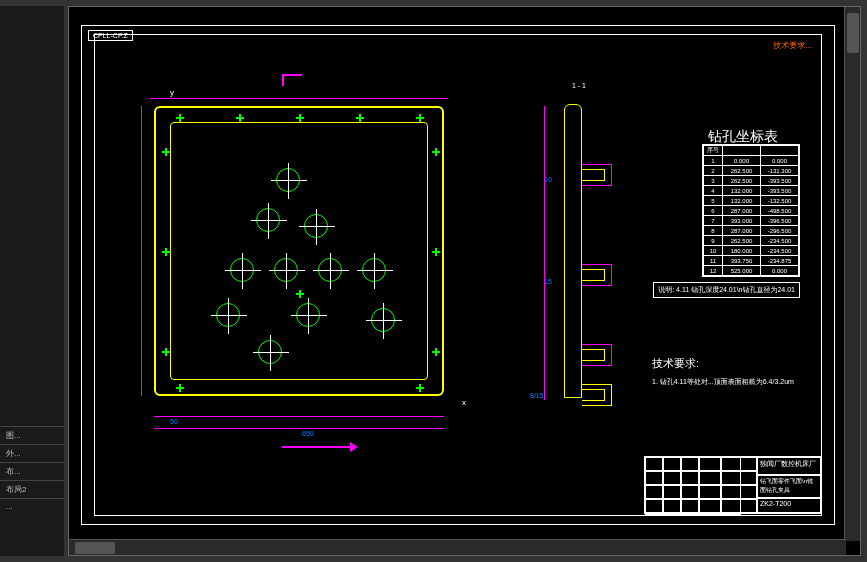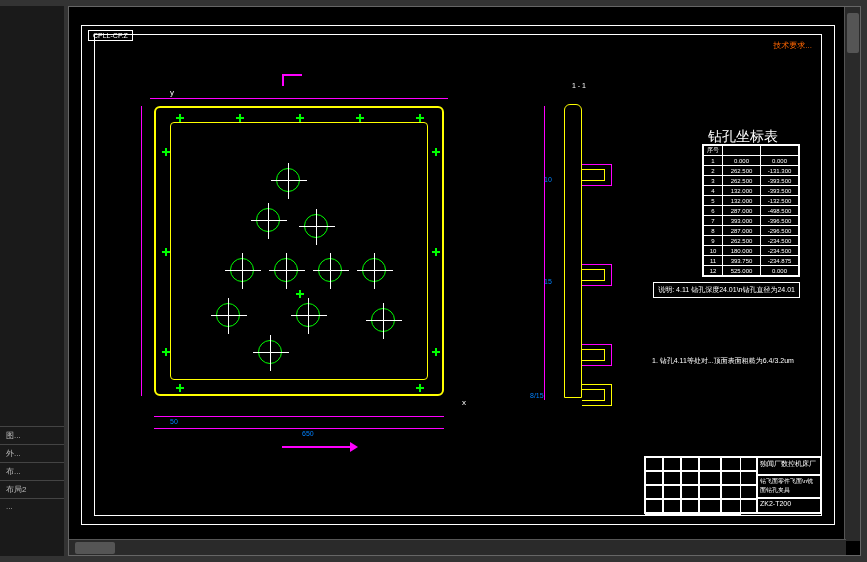--- a/index.html
+++ b/index.html
@@ -355,20 +355,21 @@
               <td>12</td>
               <td>525.000</td>
               <td>0.000</td>
             </tr>
       </tbody>
         </table>
     </div>
     <div class="coord-note">说明: 4.11 钻孔深度24.01\n钻孔直径为24.01</div>
 
     <div class="tech-req">
+      <div class="tech-req-title">技术要求:</div>
       <div class="tech-req-text">1. 钻孔4.11等处对...顶面表面粗糙为6.4/3.2um</div>
     </div>
 
     <div class="title-block">
       <div class="tb-row" style="left:0;top:0;right:64px;height:14px"></div>
       <div class="tb-row" style="right:0;top:0;width:64px;height:18px; color:#fff; font-size:7px; padding:1px 2px">独闻厂数控机床厂</div>
       <div class="tb-row" style="left:0;top:14px;right:64px;height:14px"></div>
       <div class="tb-row" style="right:0;top:18px;width:64px;height:24px; color:#fff; font-size:6px; padding:1px 2px">钻飞面零件飞面\n铣面钻孔夹具</div>
       <div class="tb-row" style="left:0;top:28px;right:64px;height:14px"></div>
       <div class="tb-row" style="left:0;top:42px;right:64px;bottom:0"></div>

